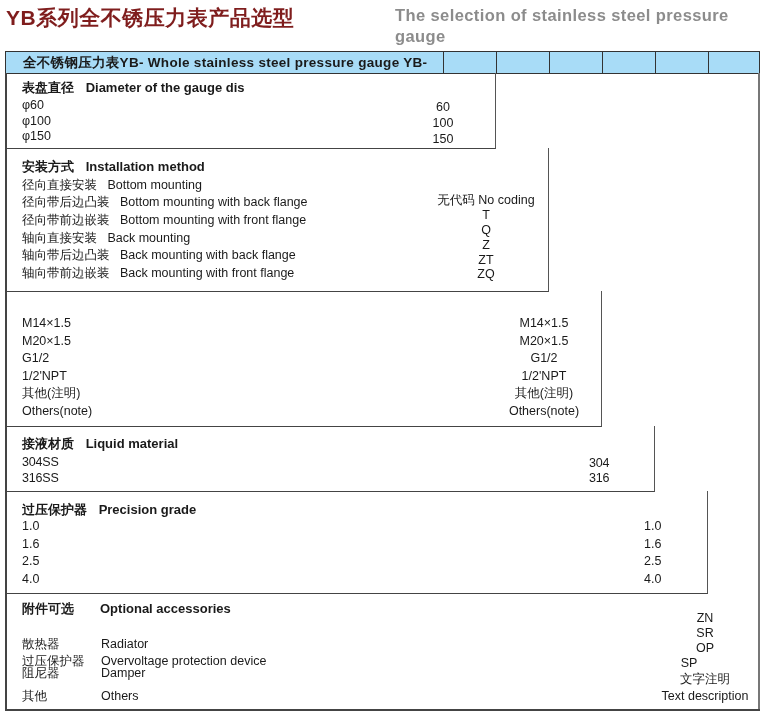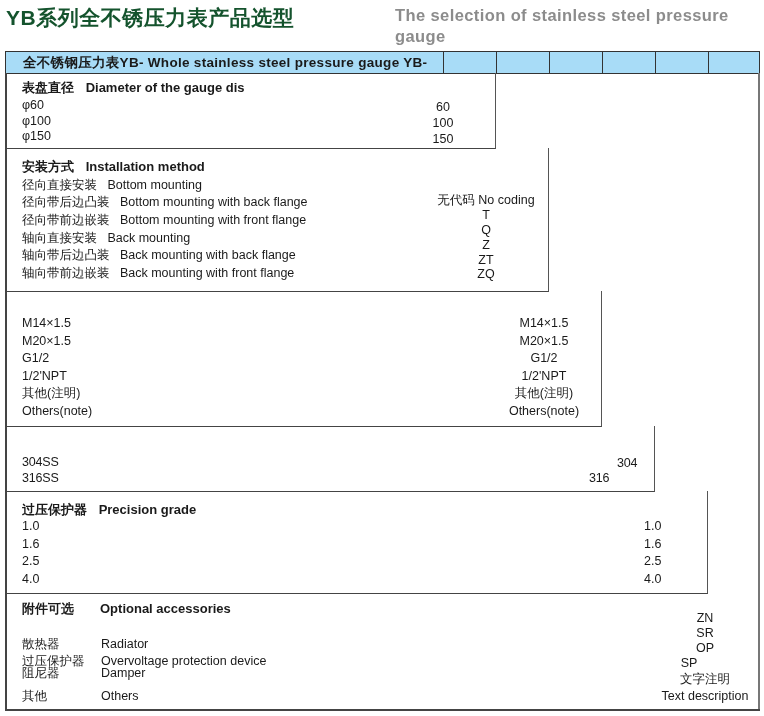--- a/index.html
+++ b/index.html
@@ -1,19 +1,19 @@
 <!DOCTYPE html>
 <html><head>
 <meta charset="utf-8">
 <style>
   html, body { margin: 0; padding: 0; background: #ffffff; }
   body { width: 764px; height: 716px; position: relative; overflow: hidden;
          font-family: "Liberation Sans", "DejaVu Sans", sans-serif; color: #1a1a1a; }
   .title-cn { position: absolute; left: 6px; top: 4px; font-size: 21px; font-weight: bold;
-              color: #14532d; letter-spacing: 0.5px; }
+              color: #7f1d1d; letter-spacing: 0.5px; }
   .title-en { position: absolute; left: 395px; top: 5px; width: 360px; font-size: 16.5px;
               font-weight: bold; color: #8c8c8c; line-height: 21px; letter-spacing: 0.4px; }
 
   .header-row { position: absolute; left: 5px; top: 51px; width: 755px; height: 23px;
                 background: #a8dcf7; border: 1.5px solid #333; box-sizing: border-box; }
   .header-label { position: absolute; left: 17px; top: 2px; font-size: 13.5px; font-weight: bold;
                   letter-spacing: 0.3px; white-space: nowrap; }
   .hcol { position: absolute; top: 0; height: 100%; border-left: 1.5px solid #333; box-sizing: border-box; }
 
   .outer-left { position: absolute; left: 5px; top: 73px; width: 1.5px; height: 638px; background:#444; }
@@ -101,23 +101,27 @@
   <div class="row" style="left:17px; top:112px;">Others(note)</div>
   <div class="code" style="left:486px; width:106px; top:24px;">M14×1.5</div>
   <div class="code" style="left:486px; width:106px; top:42px;">M20×1.5</div>
   <div class="code" style="left:486px; width:106px; top:59px;">G1/2</div>
   <div class="code" style="left:486px; width:106px; top:77px;">1/2'NPT</div>
   <div class="code" style="left:486px; width:106px; top:94px;">其他(注明)</div>
   <div class="code" style="left:486px; width:106px; top:112px;">Others(note)</div>
 </div>
 
 <div class="section" style="top:426px; width:650px; height:66px;">
+  <div class="sec-head" style="top:9px;">
+    <span class="cn">接液材质</span>
+    <span>Liquid material</span>
+  </div>
   <div class="row narrow" style="left:17px; top:28px;">304SS</div>
   <div class="row narrow" style="left:17px; top:44px;">316SS</div>
-  <div class="row narrow" style="left:612px; top:29px;">304</div>
+  <div class="row narrow" style="left:584px; top:29px;">304</div>
   <div class="row narrow" style="left:584px; top:44px;">316</div>
 </div>
 
 <div class="section" style="top:491px; width:703px; height:103px;">
   <div class="sec-head" style="top:10px;">
     <span class="cn">过压保护器</span>
     <span>Precision grade</span>
   </div>
   <div class="row" style="left:17px; top:27px;">1.0</div>
   <div class="row" style="left:17px; top:45px;">1.6</div>

